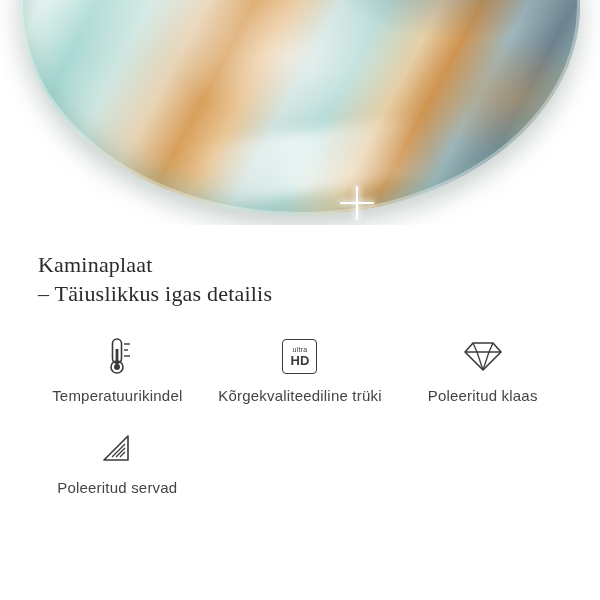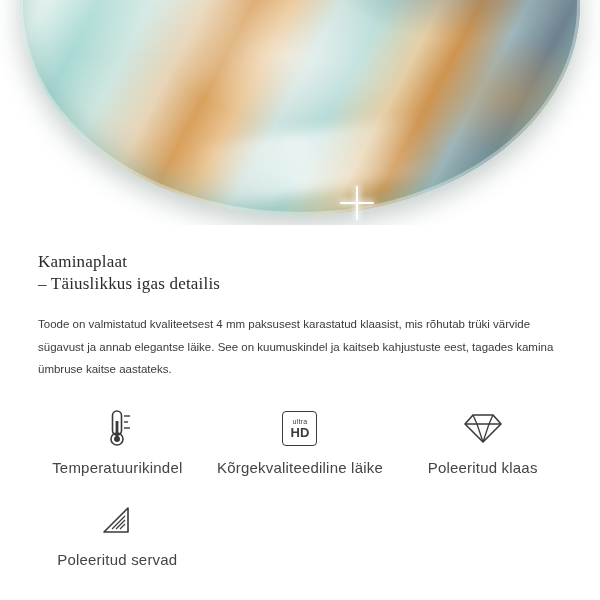--- a/index.html
+++ b/index.html
@@ -119,21 +119,21 @@
     transform: translate(-50%, -50%);
     box-shadow: 0 0 6px 1px rgba(255,255,255,0.9);
   }
 
   
   .content {
     padding: 26px 38px 0 38px;
   }
   .title {
     font-family: "Liberation Serif", serif;
-    font-size: 17px;
+    font-size: 22px;
     line-height: 1.3;
     font-weight: 400;
     color: #2a2a2a;
     margin: 0;
     letter-spacing: 0.2px;
   }
   .title .line2 {
     display: block;
     font-family: Liberation Serif, serif;
   }
@@ -209,21 +209,20 @@
       <span class="h"></span>
       <span class="v"></span>
     </div>
   </div>
 
   <div class="content">
     <h1 class="title">
       <span>Kaminaplaat</span>
       <span class="line2">– Täiuslikkus igas detailis</span>
     </h1>
-    <p class="desc">Toode on valmistatud kvaliteetsest 4 mm paksusest karastatud klaasist, mis rõhutab trüki värvide sügavust ja annab elegantse läike. See on kuumuskindel ja kaitseb kahjustuste eest, tagades kamina ümbruse kaitse aastateks.</p>
   </div>
 
   <div class="features">
 
     <div class="feature">
       <div class="feature-icon">
         <svg width="40" height="42" viewBox="0 0 40 42">
           <rect x="15.5" y="4" width="9" height="24" rx="4.5" fill="none" stroke="#3a3a3a" stroke-width="1.6"></rect>
           <circle cx="20" cy="32" r="6" fill="none" stroke="#3a3a3a" stroke-width="1.6"></circle>
           <circle cx="20" cy="32" r="3" fill="#3a3a3a"></circle>
@@ -236,21 +235,21 @@
       <div class="feature-label">Temperatuurikindel</div>
     </div>
 
     <div class="feature">
       <div class="feature-icon">
         <div class="ultrahd-box">
           <span class="u1">ultra</span>
           <span class="u2">HD</span>
         </div>
       </div>
-      <div class="feature-label">Kõrgekvaliteediline läike</div>
+      <div class="feature-label">Kõrgekvaliteediline trüki</div>
     </div>
 
 
     <div class="feature">
       <div class="feature-icon">
         <svg width="42" height="38" viewBox="0 0 42 38">
           <path d="M11 6 H31 L39 15 L21 33 L3 15 Z" fill="none" stroke="#3a3a3a" stroke-width="1.6" stroke-linejoin="round"></path>
           <line x1="3" y1="15" x2="39" y2="15" stroke="#3a3a3a" stroke-width="1.3"></line>
           <line x1="11" y1="6" x2="15" y2="15" stroke="#3a3a3a" stroke-width="1.3"></line>
           <line x1="31" y1="6" x2="27" y2="15" stroke="#3a3a3a" stroke-width="1.3"></line>

